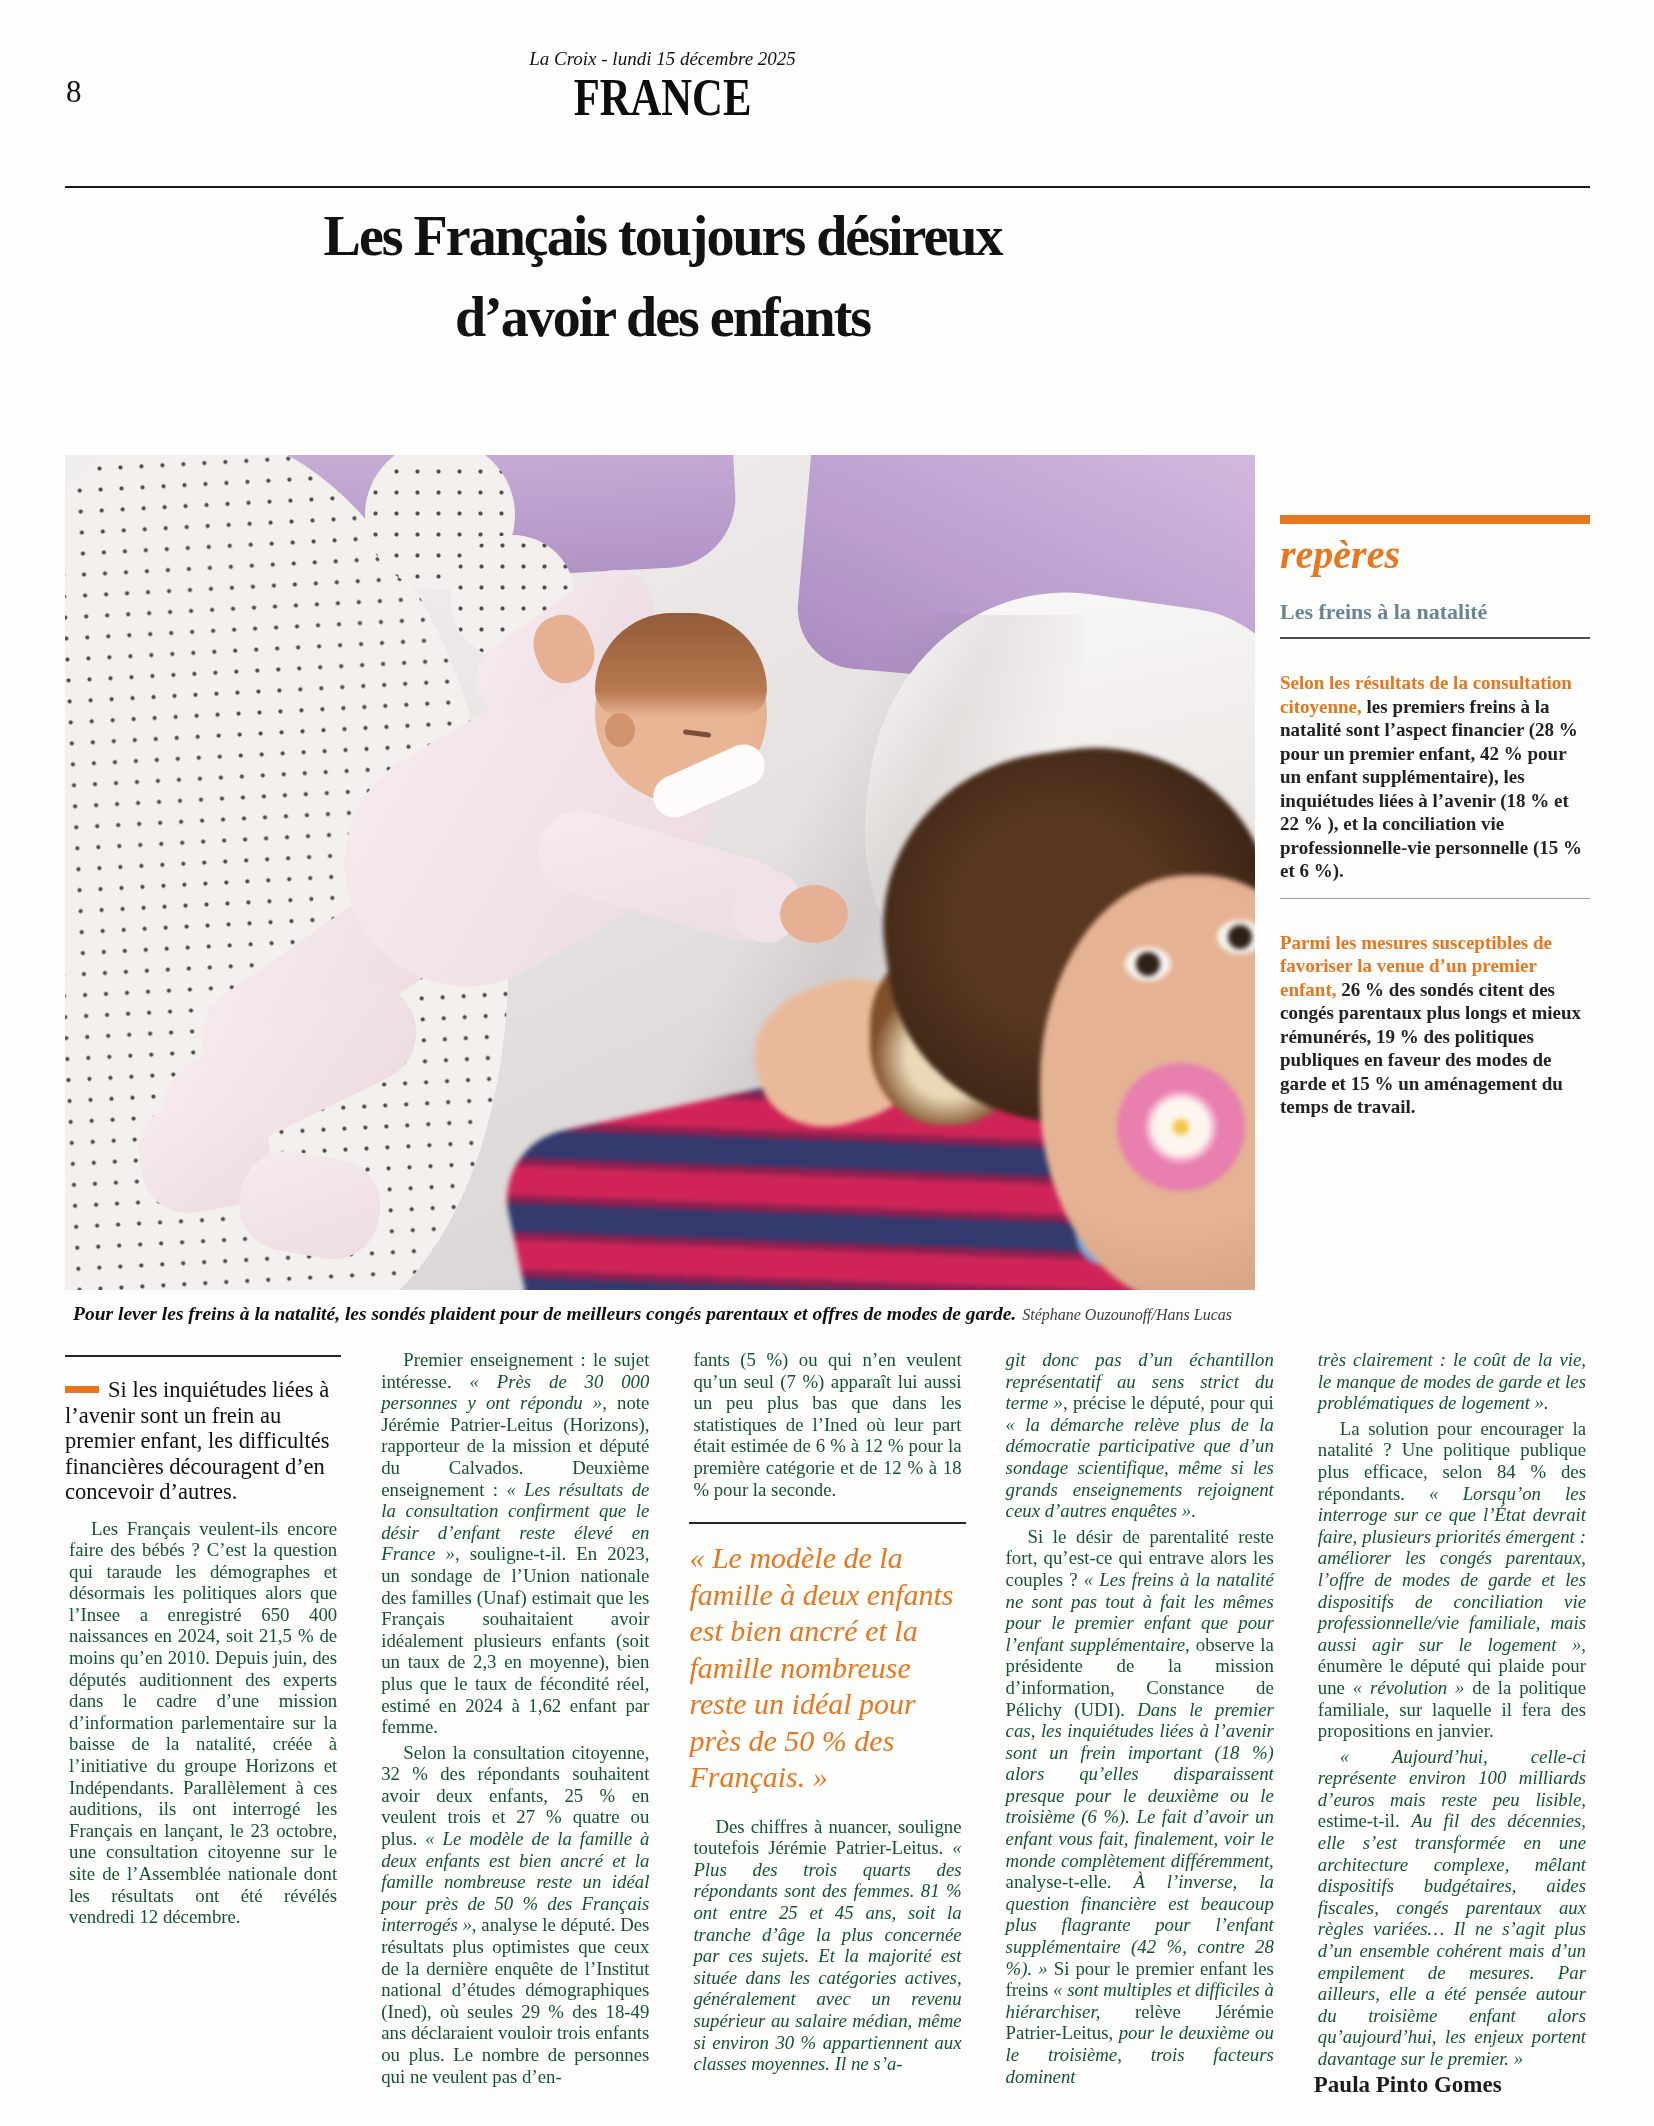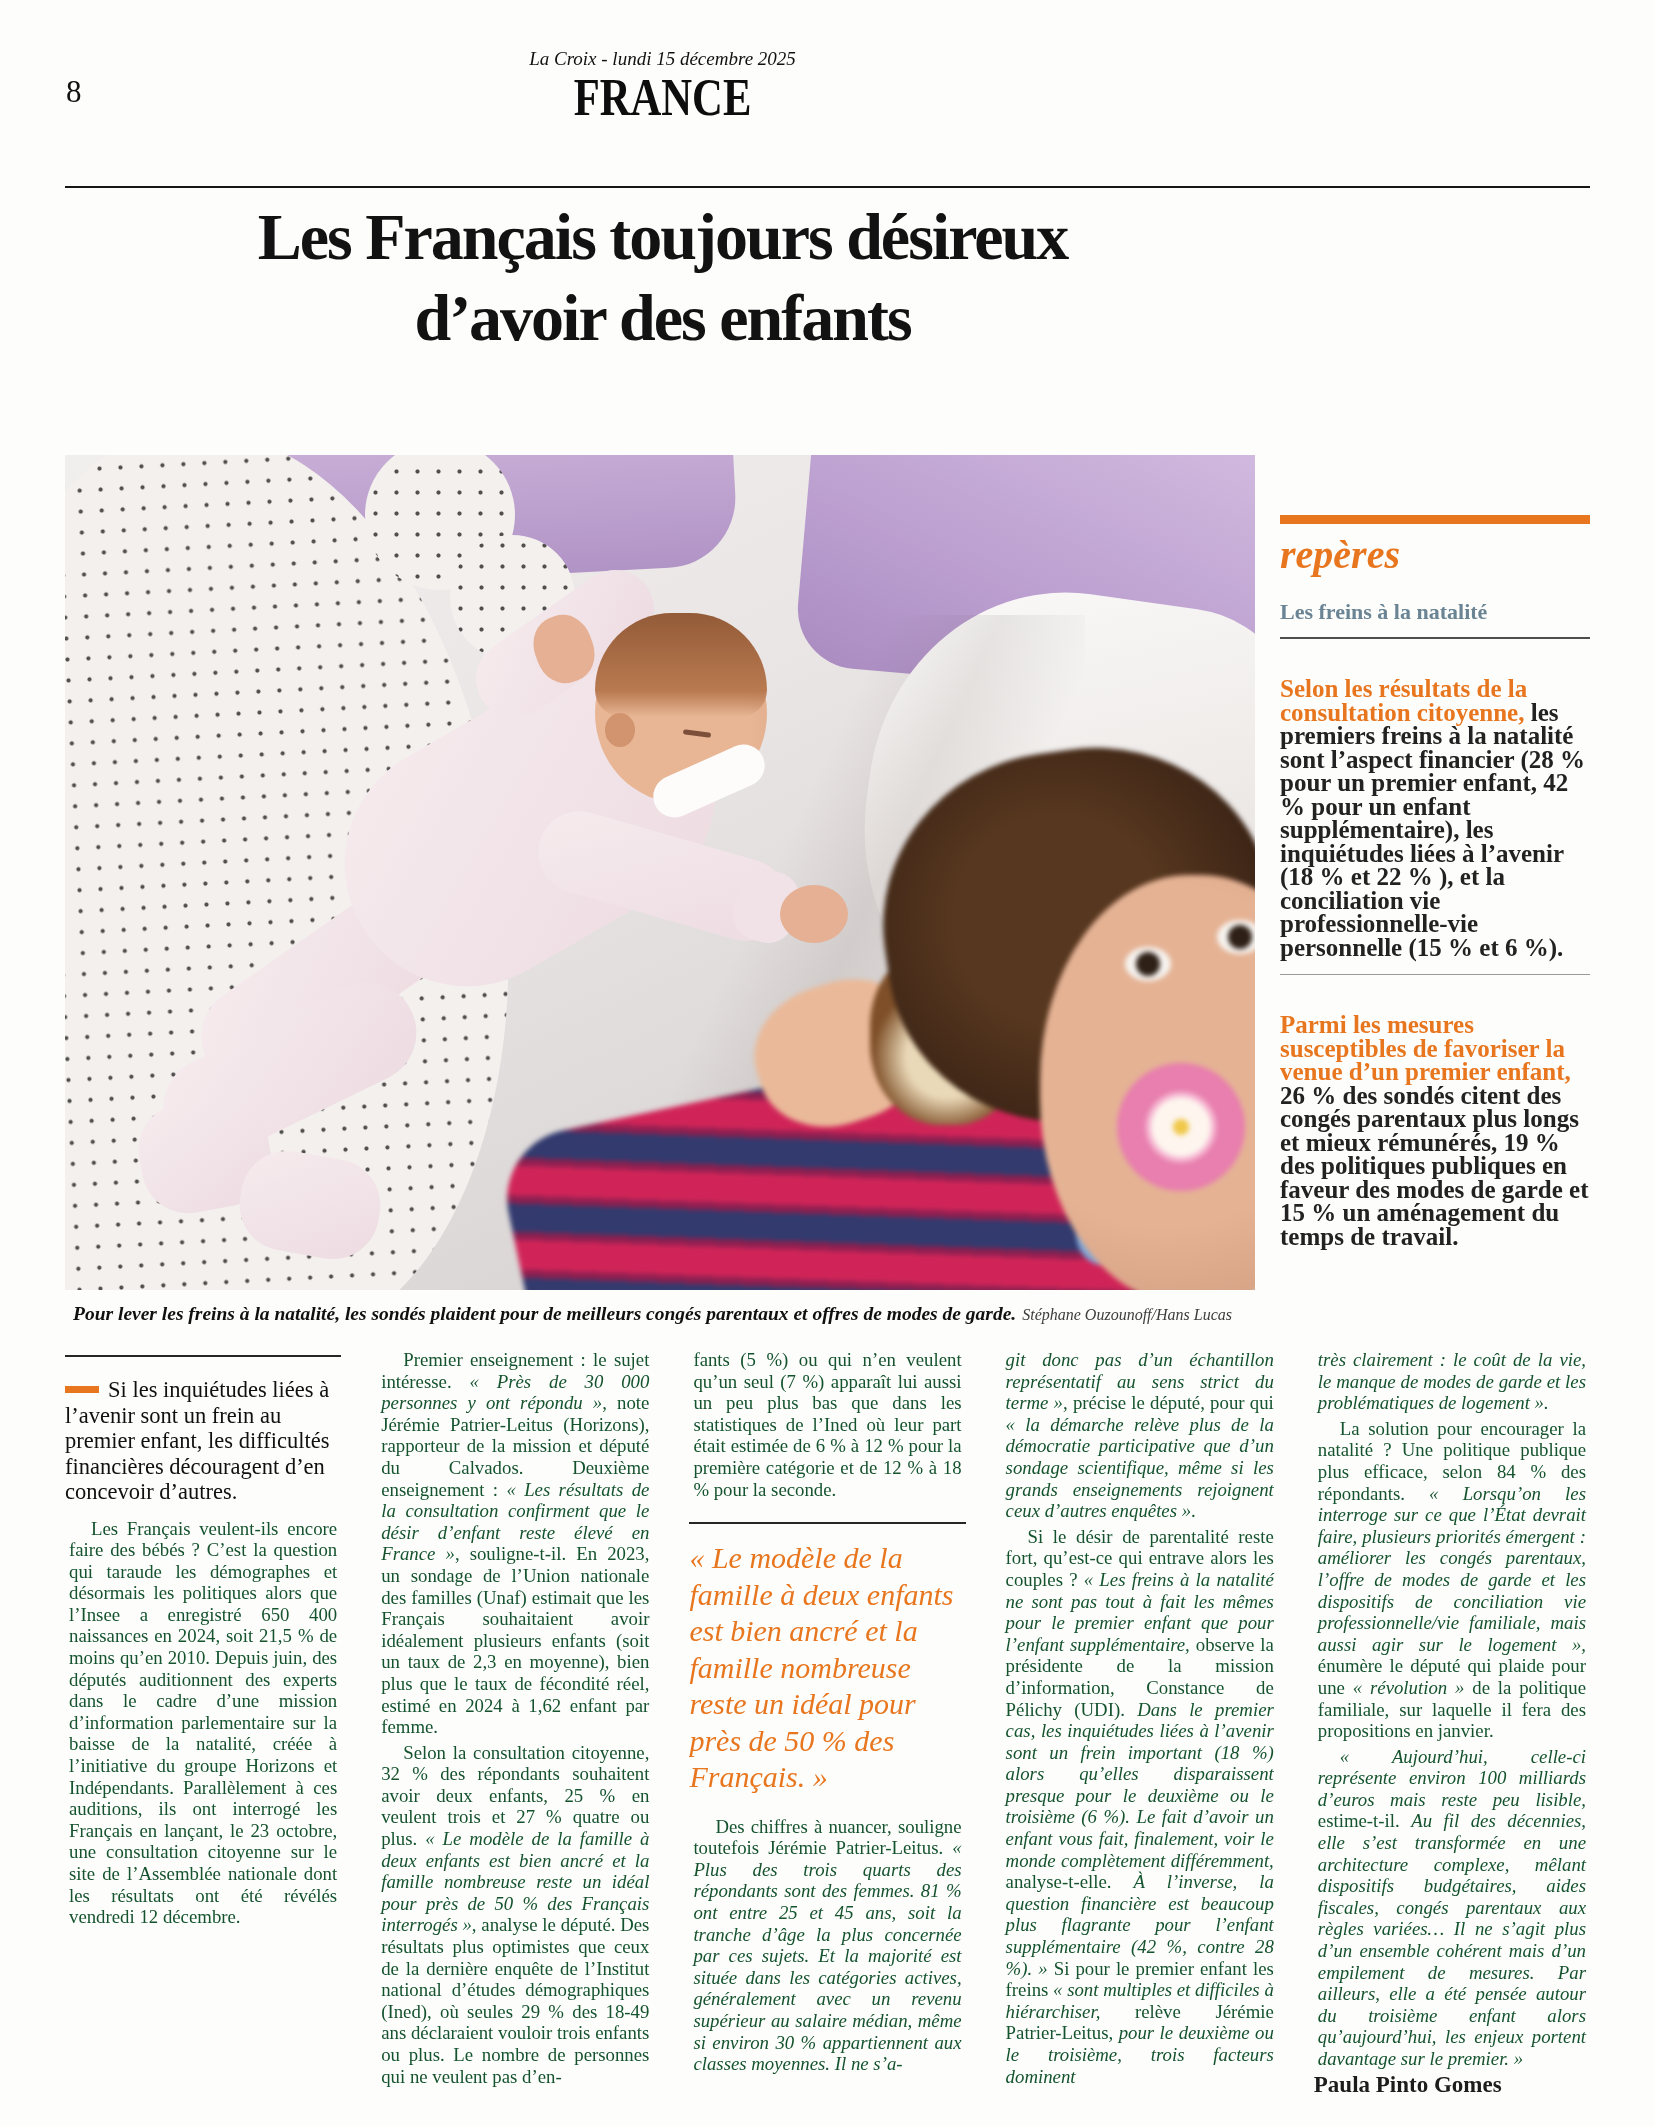--- a/index.html
+++ b/index.html
@@ -10,21 +10,21 @@
   .abs{position:absolute;}
 
   
   .masthead{position:absolute;top:48px;left:65px;width:1195px;text-align:center;
     font-style:italic;font-size:19px;color:#111;}
   .pagenum{position:absolute;top:74px;left:66px;font-size:31px;color:#111;}
   .section-title{position:absolute;top:68px;left:65px;width:1195px;text-align:center;
     font-weight:bold;font-size:52px;letter-spacing:0;color:#0d0d0d;transform:scaleX(.82);transform-origin:center;}
   .header-rule{position:absolute;left:65px;top:186px;width:1525px;height:2px;background:#161616;}
   .headline{position:absolute;left:65px;top:196px;width:1195px;margin:0;text-align:center;
-    font-weight:bold;font-size:66px;line-height:81px;letter-spacing:-2px;color:#121212;}
+    font-weight:bold;font-size:56px;line-height:81px;letter-spacing:-2px;color:#121212;}
 
   
   .photo{position:absolute;left:65px;top:455px;width:1190px;height:835px;overflow:hidden;
     background:linear-gradient(155deg,#f1efee 0%,#e9e5e4 40%,#dcd8d7 72%,#cfcbca 100%);}
   .ph{position:absolute;}
   .ph-wood{right:-60px;top:-70px;width:330px;height:380px;transform:rotate(12deg);
     background:repeating-linear-gradient(100deg,#7d6758 0 14px,#695547 14px 26px,#8a7263 26px 40px);}
   .ph-plum{left:880px;top:-30px;width:190px;height:110px;transform:rotate(-6deg);background:#7e5a96;border-radius:20px;}
   .ph-purple-top{left:70px;top:-40px;width:600px;height:165px;transform:rotate(-3deg);
     background:linear-gradient(180deg,#cdb3da,#b194c6);border-radius:0 0 70px 40px;}
@@ -91,21 +91,21 @@
   .cap-main{font-weight:bold;font-style:italic;color:#101010;}
   .cap-credit{font-style:italic;font-size:16px;color:#3d3d3d;padding-left:6px;}
 
   
   .sidebar{position:absolute;left:1280px;top:515px;width:310px;}
   .sb-bar{height:9px;background:#e8761e;}
   .sb-kicker{font-size:40px;line-height:44px;font-weight:bold;font-style:italic;color:#e8761e;margin-top:9px;}
   .sb-title{font-size:22px;font-weight:bold;color:#6a8494;margin-top:22px;padding-bottom:12px;
     border-bottom:2px solid #4e4e4e;}
   .sb-block{padding:13px 0 15px;border-bottom:1px solid #9a9a9a;
-    font-weight:bold;font-size:25px;line-height:23.5px;color:#222;}
+    font-weight:bold;font-size:19px;line-height:23.5px;color:#222;}
   .sb-block:last-child{border-bottom:none;}
   .sb-lead{color:#e8761e;}
 
   
   .columns{position:absolute;left:65px;top:1345px;width:1525px;height:772px;
     display:grid;grid-template-columns:repeat(5,1fr);column-gap:36px;}
   .col{overflow:hidden;position:relative;}
   .sf-rule{height:2px;background:#262626;margin:10px 0 20px;}
   .standfirst{margin:0 0 13px;font-size:22.5px;line-height:25.5px;color:#101010;}
   .dash{display:inline-block;width:34px;height:7px;background:#e8761e;margin-right:9px;

